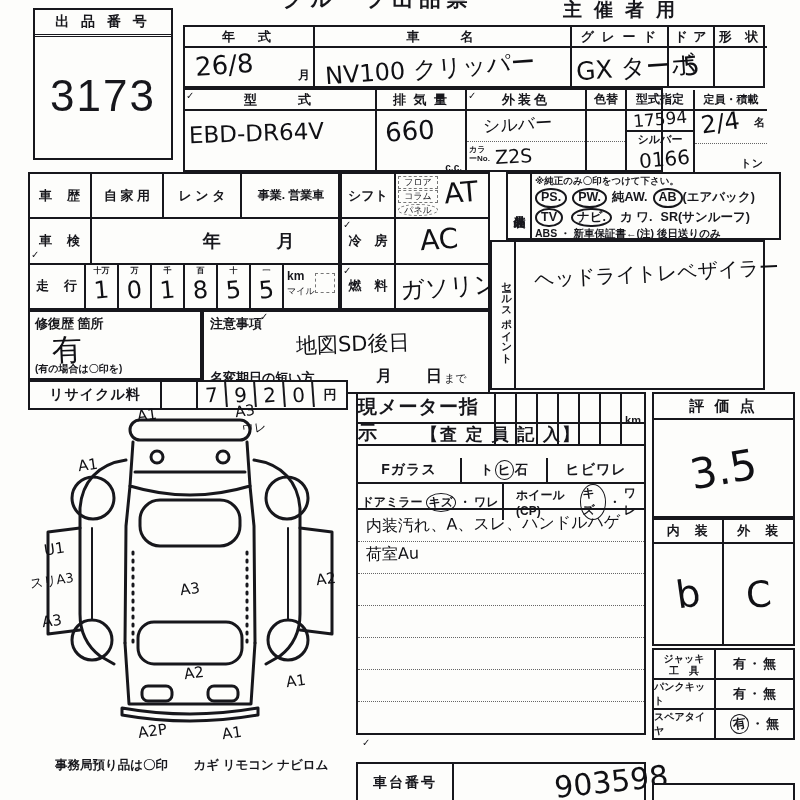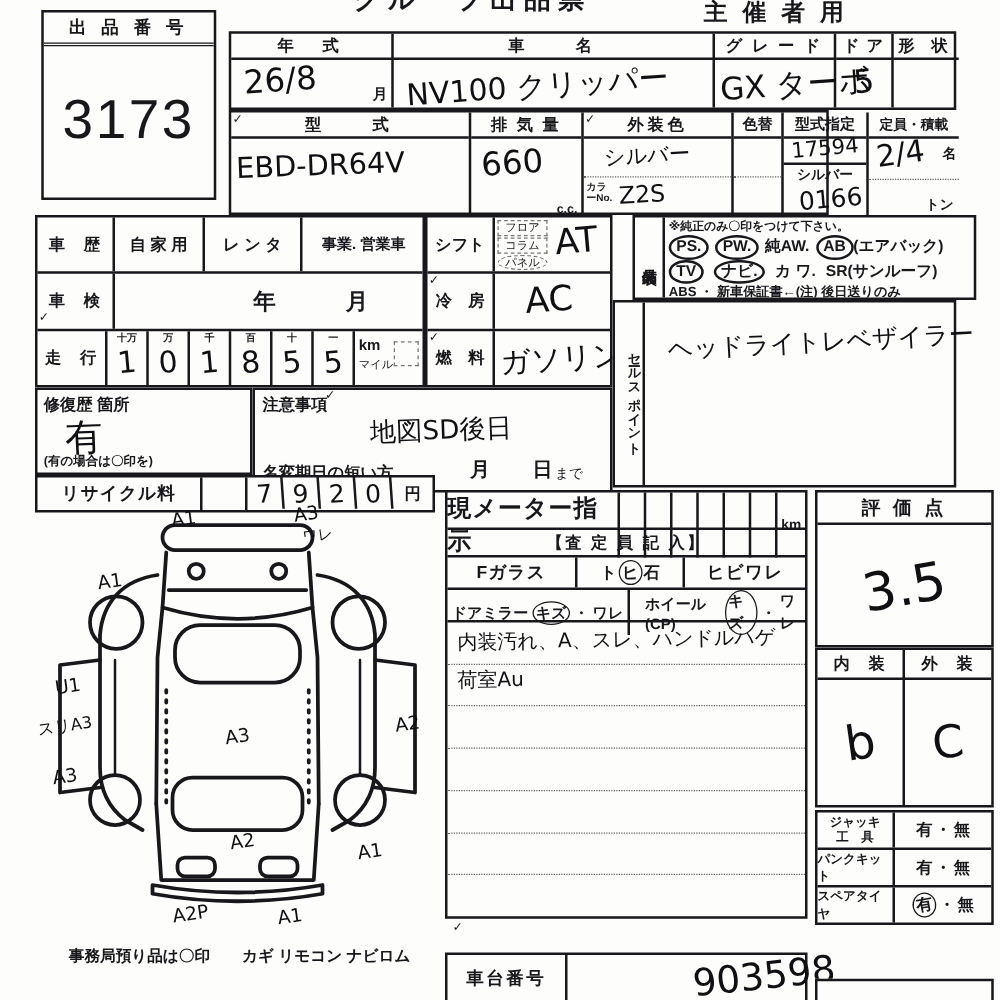--- a/index.html
+++ b/index.html
@@ -290,22 +290,22 @@
     <div style="height:28px;border-bottom:2px solid #17171c;display:grid;grid-template-columns:138px 21px 21px 21px 21px 21px 21px 1fr;">
       <div class="ctr td b" style="font-size:19px;letter-spacing:1px;">現メーター指示</div>
       <div class="td"></div>
       <div class="td"></div>
       <div class="td"></div>
       <div class="td"></div>
       <div class="td"></div>
       <div class="td"></div>
       <div class="ctr b noR" style="font-size:11px;">km</div>
     </div>
-    <div class="ctr b" style="height:20px;border-bottom:2px solid #17171c;font-size:13px;letter-spacing:2px;">【査 定 員 記 入】</div>
-    <div style="height:24px;border-bottom:2px solid #17171c;display:grid;grid-template-columns:104px 86px 1fr;">
+    <div class="ctr b" style="height:20px;border-bottom:2px solid #17171c;font-size:17px;letter-spacing:2px;">【査 定 員 記 入】</div>
+    <div style="height:24px;border-bottom:2px solid #17171c;display:grid;grid-template-columns:104px 86px 1fr;margin-top:12px;">
       <div class="ctr td b" style="font-size:14px;letter-spacing:1px;">Fガラス</div>
       <div class="ctr td b" style="font-size:13px;gap:1px;">
         <span>ト</span>
           <span class="circ-sm">ヒ</span>
           <span>石</span>
       </div>
       <div class="ctr b noR" style="font-size:14px;letter-spacing:1px;">ヒビワレ</div>
     </div>
     <div style="height:24px;border-bottom:2px solid #17171c;display:grid;grid-template-columns:146px 1fr;">
       <div class="ctr td b" style="font-size:12px;gap:3px;">

